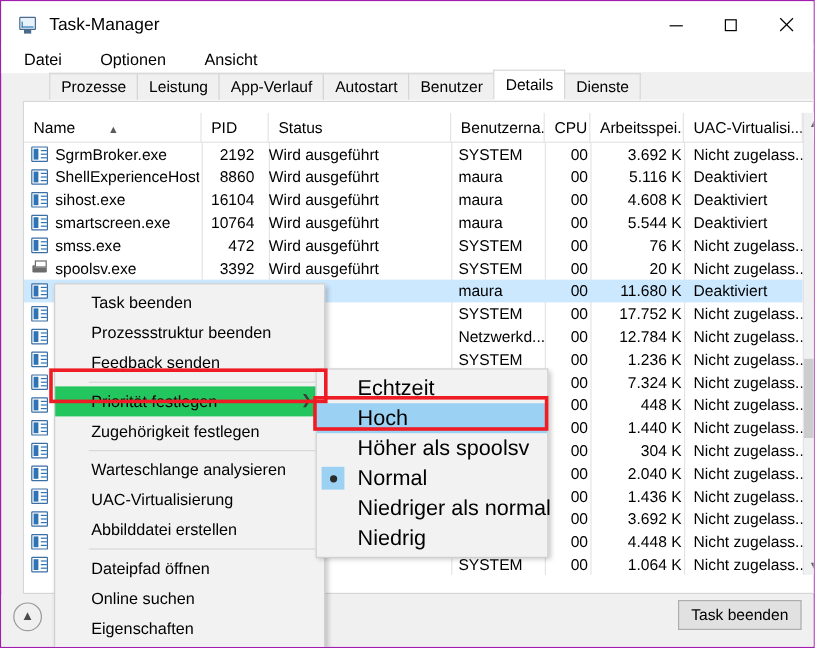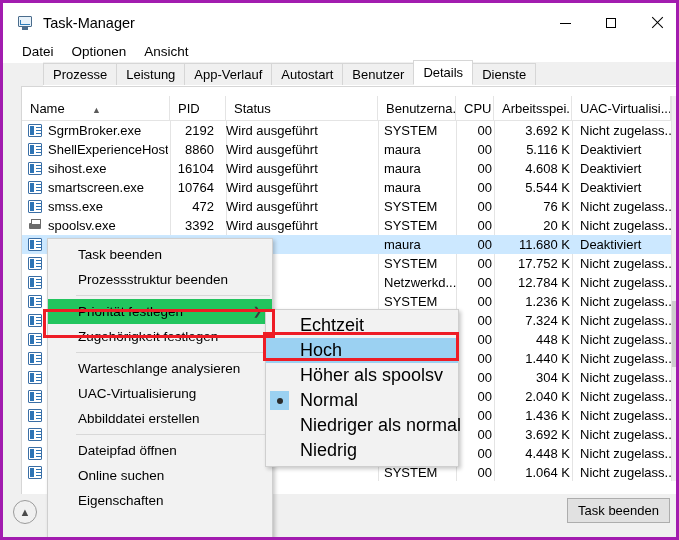--- a/index.html
+++ b/index.html
@@ -7,21 +7,21 @@
     margin: 0; padding: 0;
     width: 679px; height: 540px;
     background: #ffffff;
     font-family: "Liberation Sans", sans-serif;
     overflow: hidden;
   }
   #app {
     position: relative;
     width: 679px; height: 540px;
     background: #f0f0f0;
-    border: 3px solid #a21caf;
+    border: 1px solid #a21caf;
     overflow: hidden;
   }
 
   
   .titlebar {
     position: absolute; left: 0; top: 0;
     width: 677px; height: 40px;
     background: #ffffff;
     display: flex; align-items: center;
   }
@@ -65,20 +65,21 @@
   .glyph-close::before { transform: rotate(45deg); }
   .glyph-close::after  { transform: rotate(-45deg); }
 
   
   .menubar {
     position: absolute; left: 0; top: 36px;
     width: 677px; height: 24px;
     background: #ffffff;
     display: flex; align-items: center;
     padding-left: 10px;
+    gap: 14px;
   }
   .menubar .mi {
     font-size: 13.5px; color: #000;
     padding: 2px 9px; cursor: default;
   }
 
   
   .tabstrip {
     position: absolute; left: 0; top: 59px;
     width: 673px; height: 24px;
@@ -577,20 +578,21 @@
   <div class="bottombar">
     <div class="fewer">
       <span>▲</span>
     </div>
     <div class="endtask">Task beenden</div>
   </div>
 
   <div class="ctxmenu" id="ctxmenu">
       <div class="cmi"><span>Task beenden</span></div>
       <div class="cmi"><span>Prozessstruktur beenden</span></div>
+      <div class="cmi"><span>Feedback senden</span></div>
       <div class="cmsep"></div>
       <div class="cmi hl"><span>Priorität festlegen</span><span class="arrow">❯</span></div>
       <div class="cmi"><span>Zugehörigkeit festlegen</span></div>
       <div class="cmsep"></div>
       <div class="cmi"><span>Warteschlange analysieren</span></div>
       <div class="cmi"><span>UAC-Virtualisierung</span></div>
       <div class="cmi"><span>Abbilddatei erstellen</span></div>
       <div class="cmsep"></div>
       <div class="cmi"><span>Dateipfad öffnen</span></div>
       <div class="cmi"><span>Online suchen</span></div>

